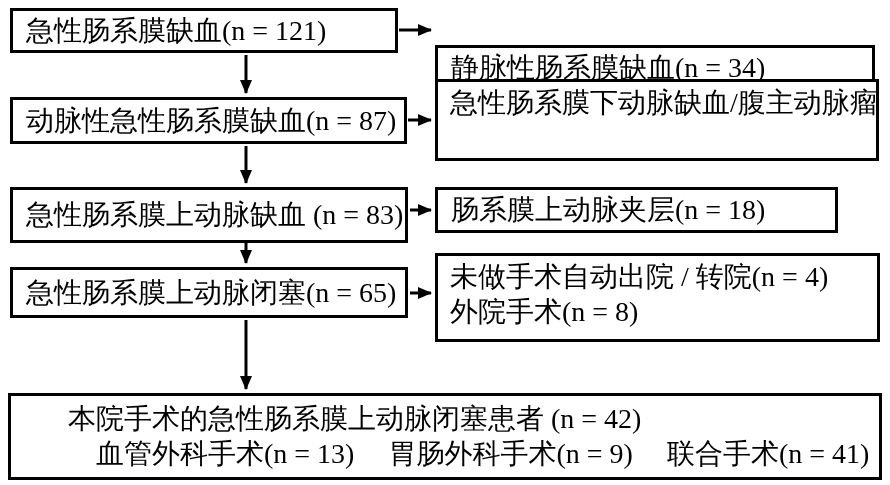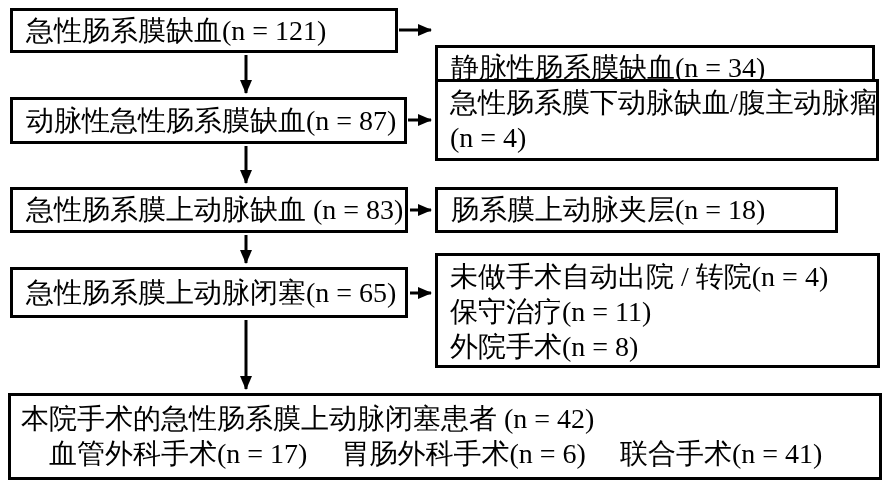--- a/index.html
+++ b/index.html
@@ -36,20 +36,21 @@
   .box.multi .ln {
     display: block;
     line-height: 35px;
   }
   .box.final {
     padding: 5px 4px 0 10px;
   }
   .box.final .ln {
     display: block;
     line-height: 36px;
+    margin-left: 47px;
   }
   .box.final .ln.indent {
     padding-left: 28px;
     line-height: 34px;
   }
   .seg { margin-right: 27px; }
   .seg:last-child { margin-right: 0; }
 </style>
 </head>
 <body>
@@ -79,43 +80,41 @@
   <div class="box center" style="left:435px; top:8px; width:440px; height:45px;margin-top:37px;">
     <span>静脉性肠系膜缺血(n = 34)</span>
   </div>
 
   <div class="box center" style="left:10px; top:97px; width:397px; height:47px;">
     <span>动脉性急性肠系膜缺血(n = 87)</span>
   </div>
 
   <div class="box multi" style="left:435px; top:79px; width:444px; height:82px;">
     <span class="ln">急性肠系膜下动脉缺血/腹主动脉瘤</span>
-    <span class="ln">(n = 4)</span>
   </div>
 
-  <div class="box center" style="left:10px; top:187px; width:398px; height:46px;">
+  <div class="box center" style="left:10px; top:187px; width:398px; height:56px;">
     <span>急性肠系膜上动脉缺血 (n = 83)</span>
   </div>
 
   <div class="box center" style="left:435px; top:187px; width:403px; height:46px;">
     <span>肠系膜上动脉夹层(n = 18)</span>
   </div>
 
   <div class="box center" style="left:10px; top:267px; width:398px; height:51px;">
     <span>急性肠系膜上动脉闭塞(n = 65)</span>
   </div>
 
-  <div class="box multi" style="left:435px; top:253px; width:445px; height:115px;">
+  <div class="box multi" style="left:435px; top:253px; width:445px; height:89px;">
     <span class="ln">未做手术自动出院 / 转院(n = 4)</span>
-    <span class="ln">保守治疗(n = 11)</span>
     <span class="ln">外院手术(n = 8)</span>
   </div>
 
   <div class="box final" style="left:8px; top:393px; width:874px; height:87px;">
     <span class="ln">本院手术的急性肠系膜上动脉闭塞患者 (n = 42)</span>
     <span class="ln indent">
-      <span class="seg">血管外科手术(n = 17)</span>
-      <span class="seg">胃肠外科手术(n = 6)</span>
+      <span class="seg">血管外科手术(n = 13)</span>
+      <span class="seg">胃肠外科手术(n = 9)</span>
       <span class="seg">联合手术(n = 41)</span>
     </span>
   </div>
 
 </div>
 
 </body></html>

